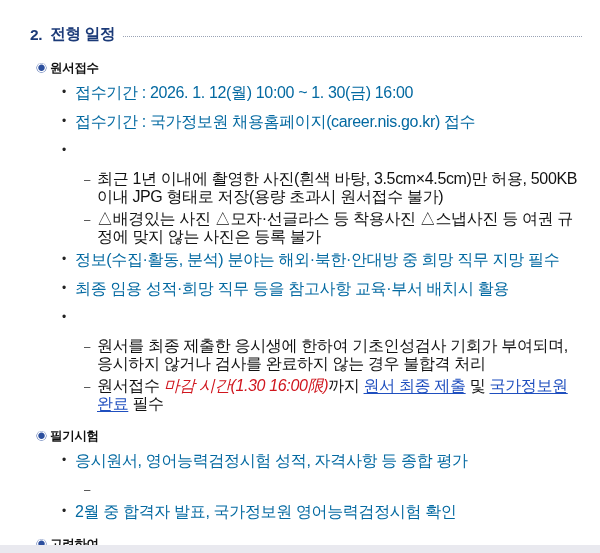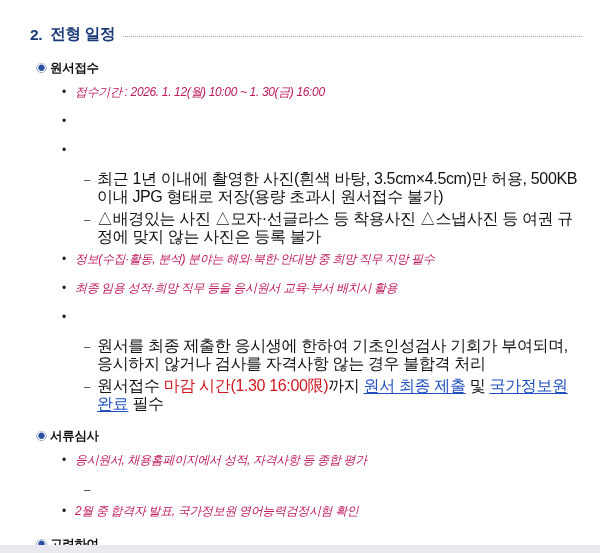--- a/index.html
+++ b/index.html
@@ -73,25 +73,24 @@
   }
   .l2 .bul {
     width: 13px;
     flex: 0 0 13px;
     font-size: 12px;
     line-height: 19px;
     color: #222222;
     text-align: left;
   }
   .l2 .txt {
-    font-size: 12px;
+    font-size: 16px;
     line-height: 19px;
-    color: #be185d;
+    color: #0369a1;
     letter-spacing: -0.35px;
-    font-style: italic;
   }
 
   
   .l3 {
     display: flex;
     align-items: flex-start;
     margin: 0 0 4px 62px;
     max-width: 510px;
   }
   .l3 .bul {
@@ -104,21 +103,21 @@
   .l3 .txt {
     font-size: 16px;
     line-height: 18px;
     color: #111111;
     letter-spacing: -0.35px;
   }
 
   .gap-sm { height: 6px; }
   .gap-md { height: 10px; }
 
-  .red { color: #d0161e; }
+  .red { color: #d0161e; font-style: italic; }
   .blue { color: #1f4fbf; }
   .u { text-decoration: underline; text-underline-offset: 2px; }
 
   .bottom-bar {
     position: absolute;
     left: 0;
     right: 0;
     bottom: 0;
     height: 8px;
     background: #e9e9ef;
@@ -140,20 +139,21 @@
         <span class="bul">◉</span>
         <span class="txt">원서접수</span>
       </div>
       <div class="l2">
         <span class="bul">•</span>
         <span class="txt">접수기간 : 2026. 1. 12(월) 10:00 ~ 1. 30(금) 16:00</span>
       </div>
       <div class="gap-sm"></div>
       <div class="l2">
         <span class="bul">•</span>
+        <span class="txt">접수기간 : 국가정보원 채용홈페이지(career.nis.go.kr) 접수</span>
       </div>
       <div class="gap-sm"></div>
       <div class="l2">
         <span class="bul">•</span>
       </div>
       <div class="gap-sm"></div>
       <div class="l3">
         <span class="bul">–</span>
         <span class="txt">최근 1년 이내에 촬영한 사진(흰색 바탕, 3.5cm×4.5cm)만 허용, 500KB 이내 JPG 형태로 저장(용량 초과시 원서접수 불가)</span>
       </div>
@@ -161,43 +161,43 @@
         <span class="bul">–</span>
         <span class="txt">△배경있는 사진 △모자·선글라스 등 착용사진 △스냅사진 등 여권 규정에 맞지 않는 사진은 등록 불가</span>
       </div>
       <div class="l2">
         <span class="bul">•</span>
         <span class="txt">정보(수집·활동, 분석) 분야는 해외·북한·안대방 중 희망 직무 지망 필수</span>
       </div>
       <div class="gap-sm"></div>
       <div class="l2">
         <span class="bul">•</span>
-        <span class="txt">최종 임용 성적·희망 직무 등을 응시원서 교육·부서 배치시 활용</span>
-      </div>
-      <div class="gap-sm"></div>
-      <div class="l2">
-        <span class="bul">•</span>
-      </div>
-      <div class="gap-sm"></div>
-      <div class="l3">
-        <span class="bul">–</span>
-        <span class="txt">원서를 최종 제출한 응시생에 한하여 기초인성검사 기회가 부여되며, 응시하지 않거나 검사를 자격사항 않는 경우 불합격 처리</span>
+        <span class="txt">최종 임용 성적·희망 직무 등을 참고사항 교육·부서 배치시 활용</span>
+      </div>
+      <div class="gap-sm"></div>
+      <div class="l2">
+        <span class="bul">•</span>
+      </div>
+      <div class="gap-sm"></div>
+      <div class="l3">
+        <span class="bul">–</span>
+        <span class="txt">원서를 최종 제출한 응시생에 한하여 기초인성검사 기회가 부여되며, 응시하지 않거나 검사를 완료하지 않는 경우 불합격 처리</span>
       </div>
       <div class="l3">
         <span class="bul">–</span>
         <span class="txt"><span>원서접수 </span><span class="red">마감 시간(1.30 16:00限)</span><span>까지 </span><span class="blue u">원서 최종 제출</span><span> 및 </span><span class="blue u">국가정보원 완료</span><span> 필수</span></span>
       </div>
       <div class="gap-md"></div>
       <div class="l1">
         <span class="bul">◉</span>
-        <span class="txt">서류심사</span>
-      </div>
-      <div class="l2">
-        <span class="bul">•</span>
-        <span class="txt">응시원서, 채용홈페이지에서 성적, 자격사항 등 종합 평가</span>
+        <span class="txt">필기시험</span>
+      </div>
+      <div class="l2">
+        <span class="bul">•</span>
+        <span class="txt">응시원서, 영어능력검정시험 성적, 자격사항 등 종합 평가</span>
       </div>
       <div class="gap-sm"></div>
       <div class="l3">
         <span class="bul">–</span>
       </div>
       <div class="l2">
         <span class="bul">•</span>
         <span class="txt">2월 중 합격자 발표, 국가정보원 영어능력검정시험 확인</span>
       </div>
       <div class="gap-md"></div>

